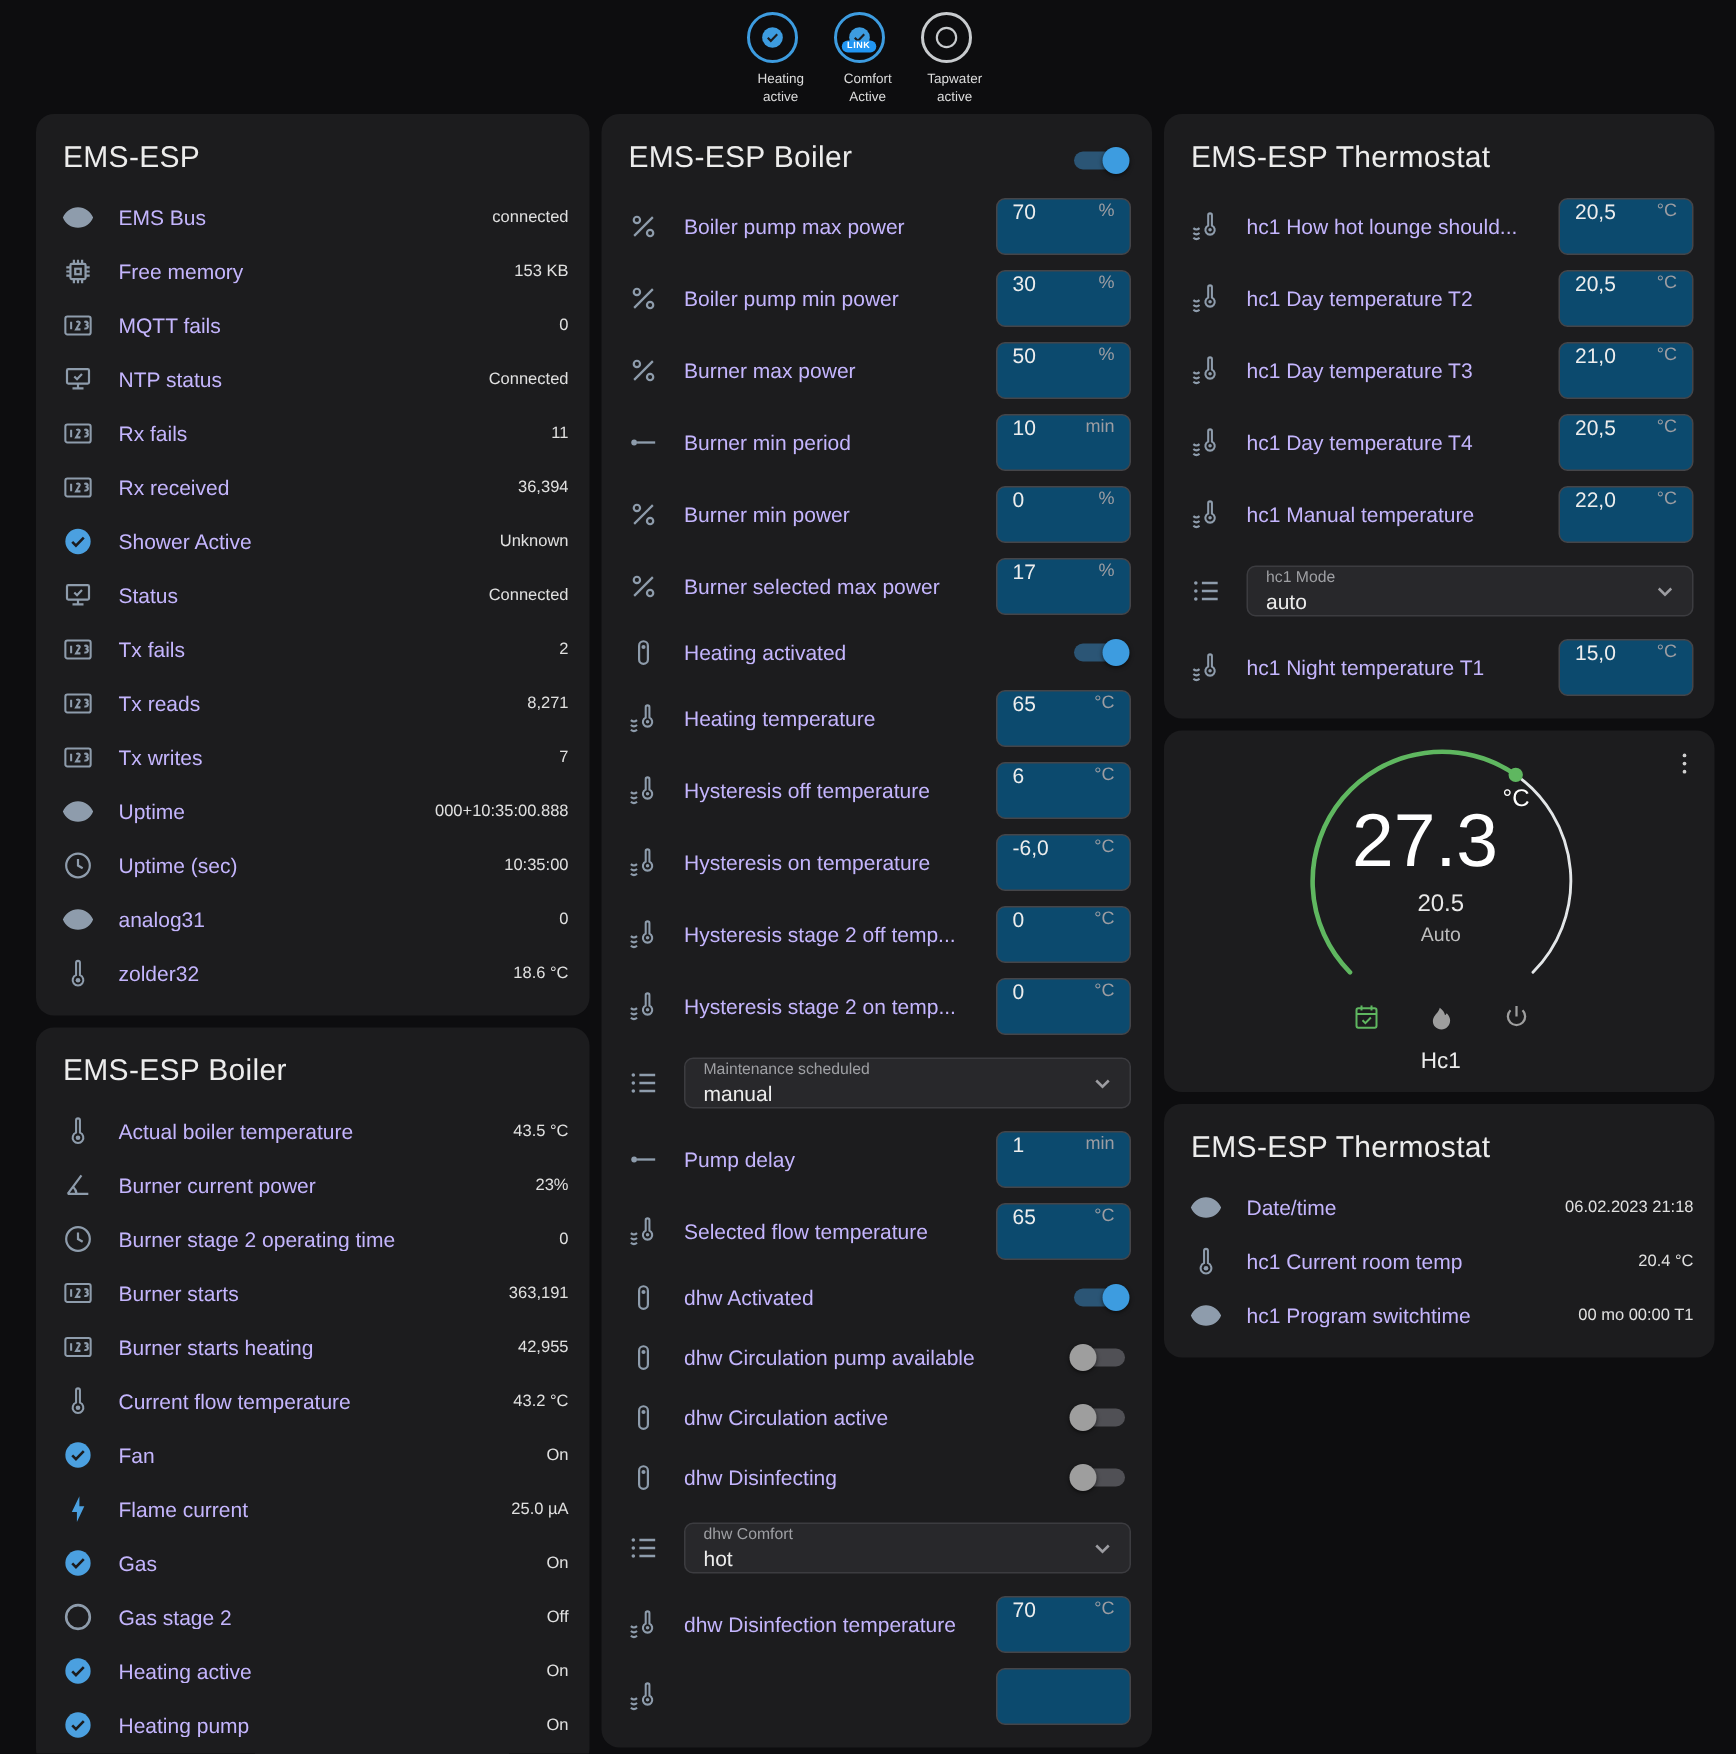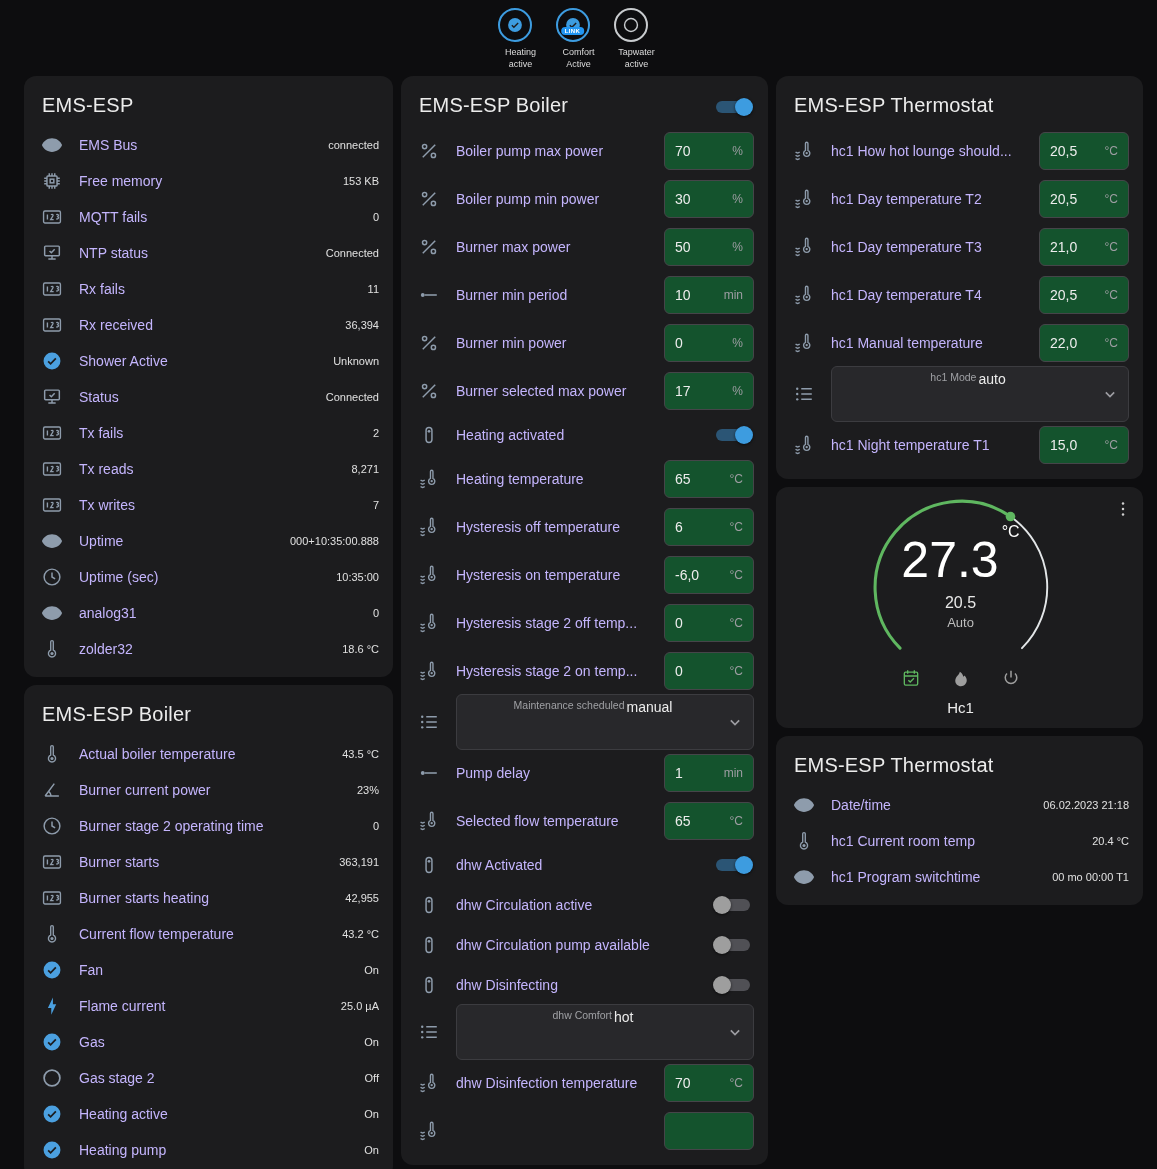--- a/index.html
+++ b/index.html
@@ -34,25 +34,25 @@
   .row.ctl{height:48px}
   .row.tgl{height:40px}
   .row.sel{height:54px}
   .row .icon{width:24px;height:24px;margin-right:15px;color:#8e9cac;flex:none;display:flex;align-items:center;justify-content:center}
   .row .icon svg{width:22px;height:22px}
   .row .icon.ic-check-circle{color:#4ba0e0}
   .row .icon.ic-flash{color:#4ba0e0}
   .row .label{font-size:14px;color:#c4b5fd;flex:1 1 auto;white-space:nowrap;overflow:hidden;text-overflow:ellipsis;padding-right:6px}
   .row .value{font-size:11px;color:#e0e0e0;margin-left:auto;white-space:nowrap}
 
-  .numbox{margin-left:auto;min-width:90px;height:38px;background:#14532d;border:1px solid #454549;border-radius:6px;display:flex;align-items:center;justify-content:space-between;gap:10px;padding:0 10px;box-sizing:border-box;cursor:text}
+  .numbox{margin-left:auto;min-width:90px;height:38px;background:#0c4a6e;border:1px solid #454549;border-radius:6px;display:flex;align-items:flex-start;justify-content:space-between;gap:10px;padding:0 10px;box-sizing:border-box;cursor:text}
   .numbox .val{font-size:14px;color:#ededed}
   .numbox .unit{font-size:12px;color:#9d9da2}
 
-  .selectbox{flex:1 1 auto;height:56px;background:#28282b;border:1px solid #3c3c40;border-radius:6px;position:relative;display:flex;justify-content:center;gap:2px;padding:4px 36px 4px 12px;box-sizing:border-box;cursor:pointer}
+  .selectbox{flex:1 1 auto;height:34px;background:#28282b;border:1px solid #3c3c40;border-radius:6px;position:relative;display:flex;flex-direction:column;justify-content:center;gap:2px;padding:4px 36px 4px 12px;box-sizing:border-box;cursor:pointer}
   .sel-label{font-size:10.5px;color:#9fa0a4}
   .sel-value{font-size:14px;color:#ececec}
   .caret{position:absolute;right:8px;top:50%;transform:translateY(-50%);width:20px;height:20px;color:#9d9da2}
   .caret svg{width:20px;height:20px}
 
   .toggle{width:42px;height:20px;position:relative;margin-left:auto;flex:none;cursor:pointer}
   .toggle .track{position:absolute;left:4px;right:4px;top:4px;height:12px;border-radius:7px;background:#505055}
   .toggle .knob{position:absolute;top:1px;left:1px;width:18px;height:18px;border-radius:50%;background:#9e9e9e;box-shadow:0 1px 3px rgba(0,0,0,.6)}
   .toggle.on .track{background:rgba(61,156,224,.45)}
   .toggle.on .knob{left:23px;background:#3d9ce0}
@@ -637,34 +637,34 @@
       <span class="knob"></span>
     </div>
   </div>
           <div class="row tgl">
     <span class="icon ic-switch">
               <svg viewBox="0 0 24 24" fill="none" stroke="currentColor" stroke-width="1.6">
                 <rect x="8.8" y="3.8" width="6.4" height="16.4" rx="3.2"></rect>
                 <circle cx="12" cy="8" r="1.5" fill="currentColor" stroke="none"></circle>
               </svg>
             </span>
-    <span class="label">dhw Circulation active</span>
+    <span class="label">dhw Circulation pump available</span>
     <div class="toggle off">
       <span class="track"></span>
       <span class="knob"></span>
     </div>
   </div>
           <div class="row tgl">
     <span class="icon ic-switch">
               <svg viewBox="0 0 24 24" fill="none" stroke="currentColor" stroke-width="1.6">
                 <rect x="8.8" y="3.8" width="6.4" height="16.4" rx="3.2"></rect>
                 <circle cx="12" cy="8" r="1.5" fill="currentColor" stroke="none"></circle>
               </svg>
             </span>
-    <span class="label">dhw Circulation pump available</span>
+    <span class="label">dhw Circulation active</span>
     <div class="toggle off">
       <span class="track"></span>
       <span class="knob"></span>
     </div>
   </div>
           <div class="row tgl">
     <span class="icon ic-switch">
               <svg viewBox="0 0 24 24" fill="none" stroke="currentColor" stroke-width="1.6">
                 <rect x="8.8" y="3.8" width="6.4" height="16.4" rx="3.2"></rect>
                 <circle cx="12" cy="8" r="1.5" fill="currentColor" stroke="none"></circle>

